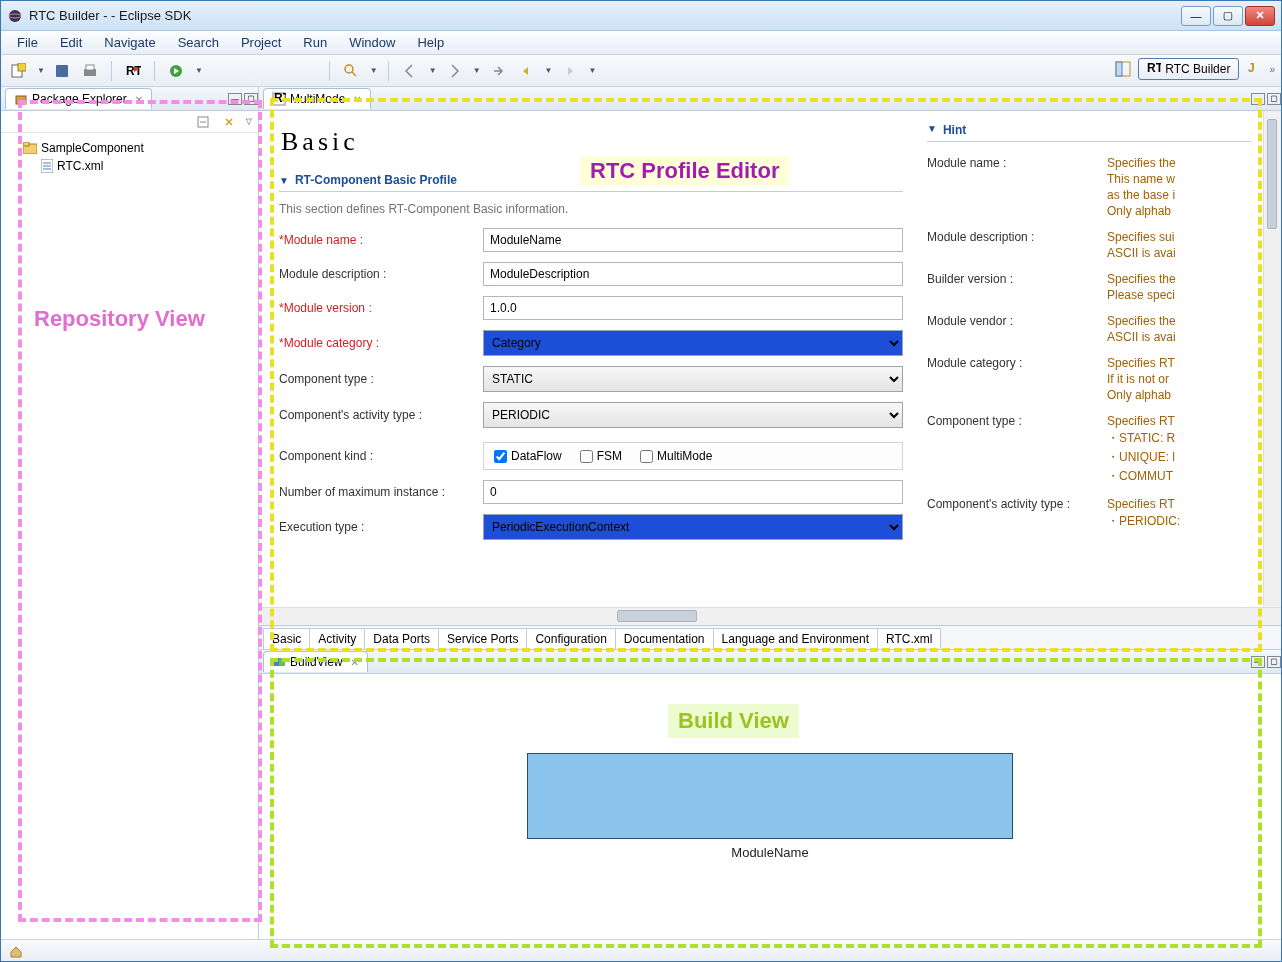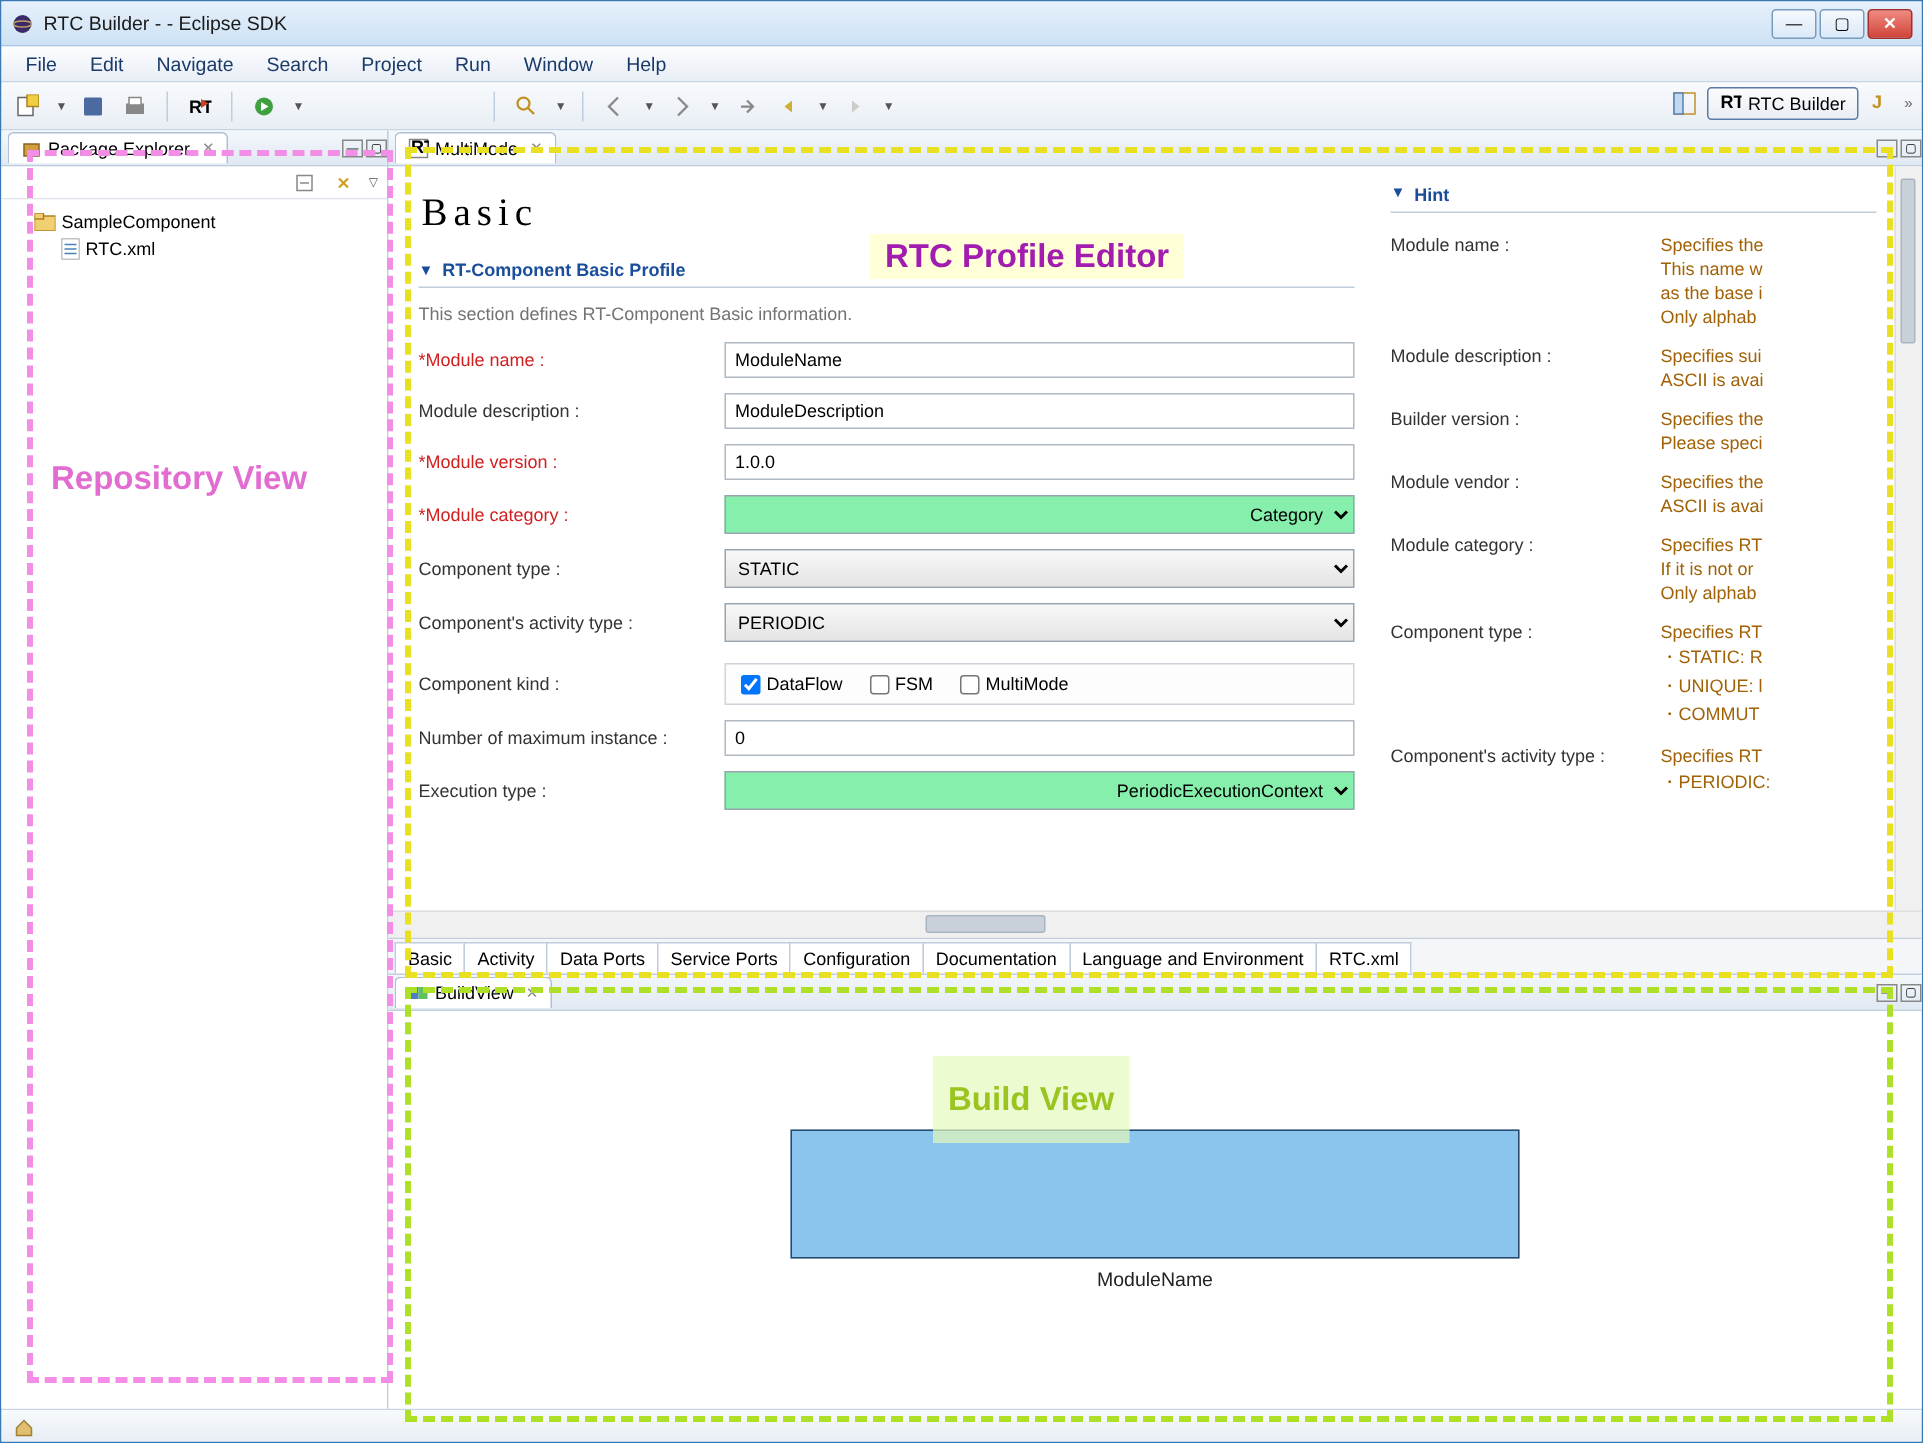--- a/index.html
+++ b/index.html
@@ -42,21 +42,21 @@
 .tree-row { display:flex; align-items:center; padding:2px 0; gap:4px; }
 .tree-row.indent1 { padding-left:18px; }
 .tree-row.indent2 { padding-left:36px; }
 .folder-icon { width:14px; height:12px; }
 .file-icon { width:12px; height:14px; }
 
 
 .annot-label { position:absolute; font-size:22px; font-weight:bold; pointer-events:none; }
 .annot-repo { left:34px; top:306px; color:#e26dd0; }
 .annot-profile { left:580px; top:156px; color:#a21caf; background:rgba(255,255,200,0.7); padding:2px 10px; }
-.annot-build { left:622px; top:704px; color:#9ac420; background:rgba(230,250,190,0.7); padding:16px 10px; }
+.annot-build { left:668px; top:704px; color:#9ac420; background:rgba(230,250,190,0.7); padding:4px 10px; }
 .dashed-pink { position:absolute; border:4px dashed #f38ee6; pointer-events:none; }
 .dashed-yellow { position:absolute; border:4px dashed #e8e020; pointer-events:none; }
 .dashed-green { position:absolute; border:4px dashed #aee028; pointer-events:none; }
 
 
 .right-area { flex:1; display:flex; flex-direction:column; }
 
 
 .editor-tabs { height:24px; background: linear-gradient(#f4f8fc,#e0e8f2); display:flex; align-items:center; padding-left:4px; border-bottom:1px solid #c0cddc; }
 .editor-body { flex:1; background:#fff; overflow:hidden; position:relative; display:flex; flex-direction:column; }
@@ -67,21 +67,21 @@
 .form-header { font-family: Georgia, serif; font-size:26px; letter-spacing:4px; margin:8px 0 12px 2px; }
 .section-title { color:#1a4e9a; font-weight:bold; border-bottom:1px solid #c0cddc; padding:4px 0; margin-bottom:10px; display:flex; align-items:center; gap:6px; }
 .section-title::before { content:"▼"; font-size:10px; color:#1a4e9a; }
 .section-desc { margin-bottom:12px; color:#737373; }
 .field-row { display:flex; align-items:center; margin-bottom:10px; }
 .field-label { width:204px; color:#333; }
 .field-label.required { color:#d02020; }
 .field-input { flex:1; }
 .field-input input[type=text] { width:100%; height:24px; padding:3px 6px; border:1px solid #b0b8c4; }
 .field-input select { width:100%; height:26px; padding:3px 4px; border:1px solid #9aa4b0; background:linear-gradient(#f8f8f8,#e4e4e4); }
-.field-input select.combo-editable { background:#86efac;text-align:right; }
+.field-input select.combo-editable { background:#1d4ed8; }
 .checkbox-group { border:1px solid #cdd4dc; padding:6px 10px; display:flex; gap:18px; background:#fdfdfd; }
 .checkbox-item { display:flex; align-items:center; gap:4px; }
 
 .hint-title { color:#1a4e9a; font-weight:bold; border-bottom:1px solid #c0cddc; padding:4px 0; margin-bottom:14px; display:flex; gap:6px; }
 .hint-title::before { content:"▼"; font-size:10px; color:#1a4e9a; }
 .hint-row { display:flex; margin-bottom:12px; }
 .hint-key { width:180px; color:#333; }
 .hint-val { flex:1; color:#a16207; white-space:nowrap; }
 
 .editor-scroll-h { height:18px; background:#f0f0f0; border-top:1px solid #ddd; position:relative; }

